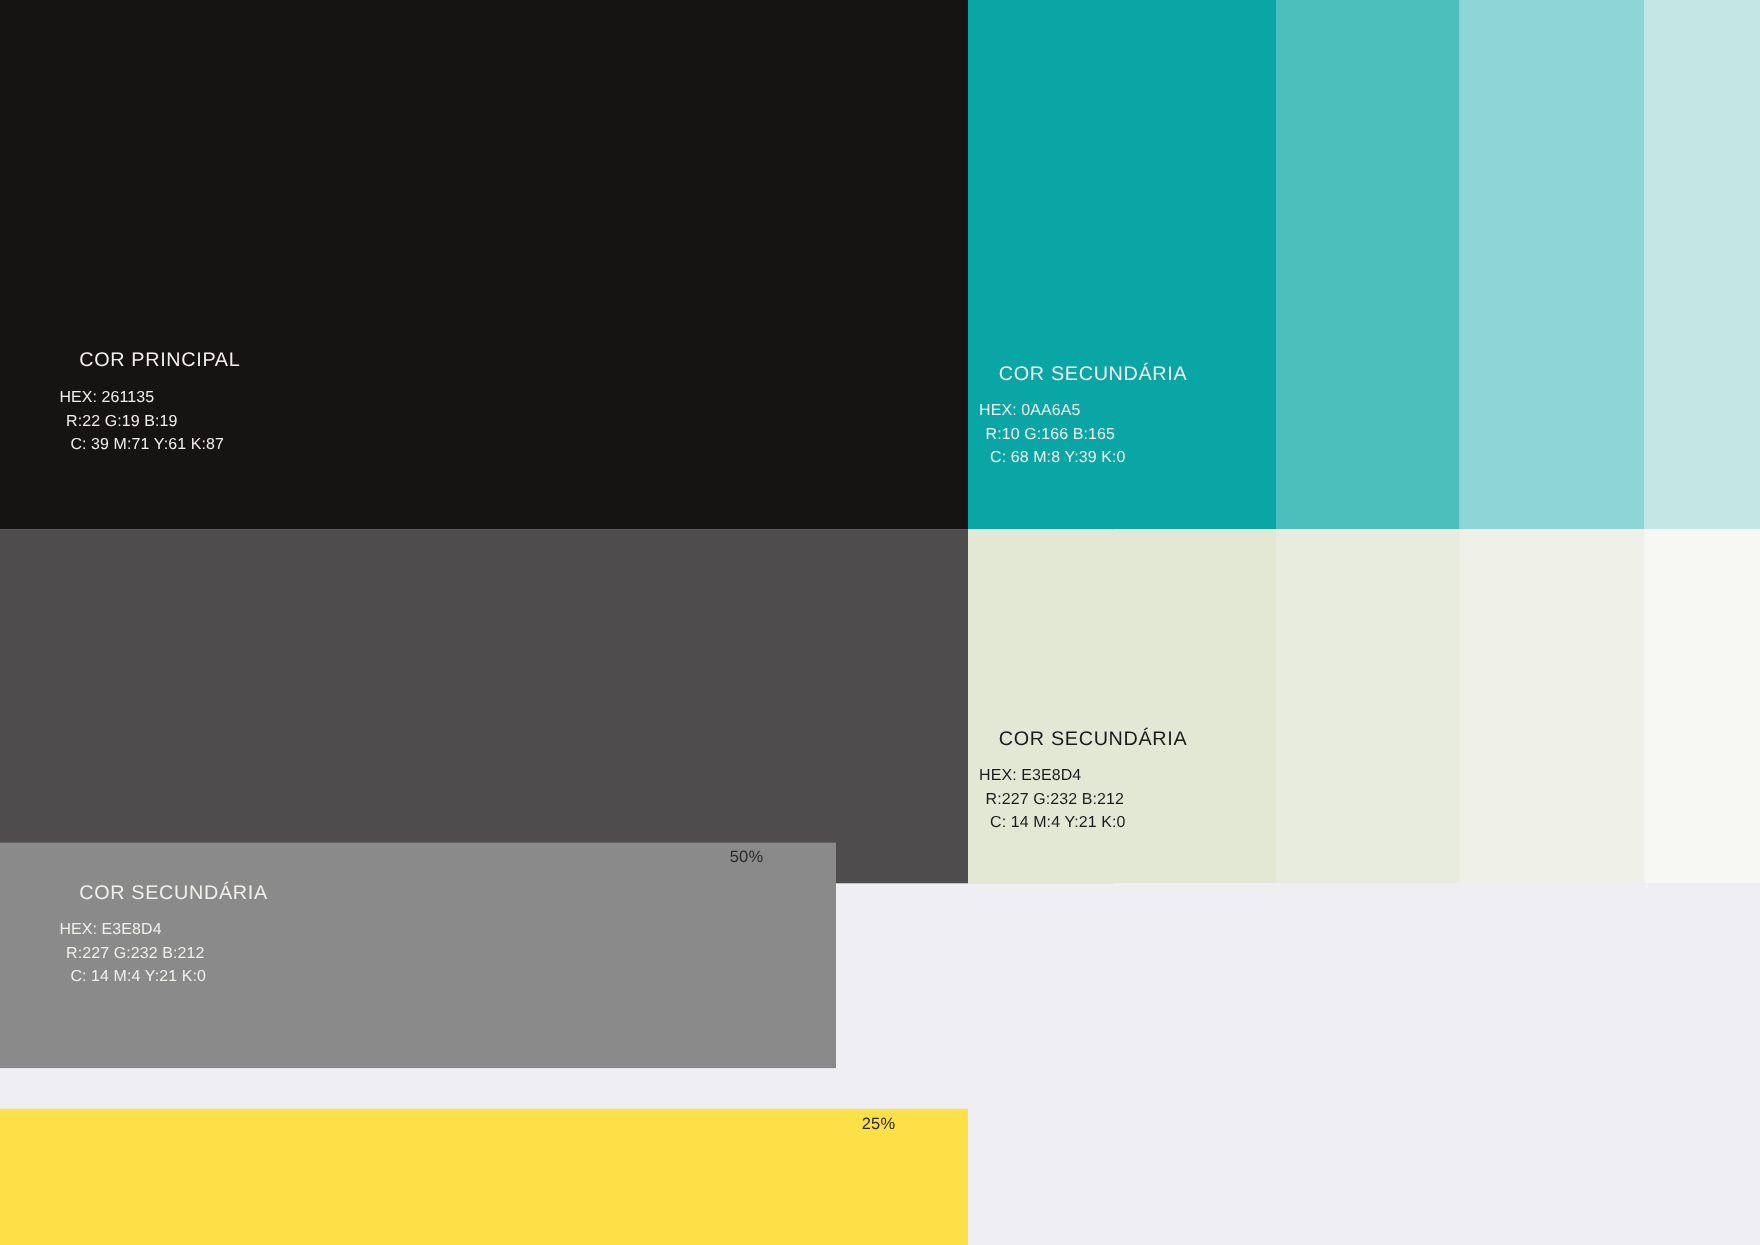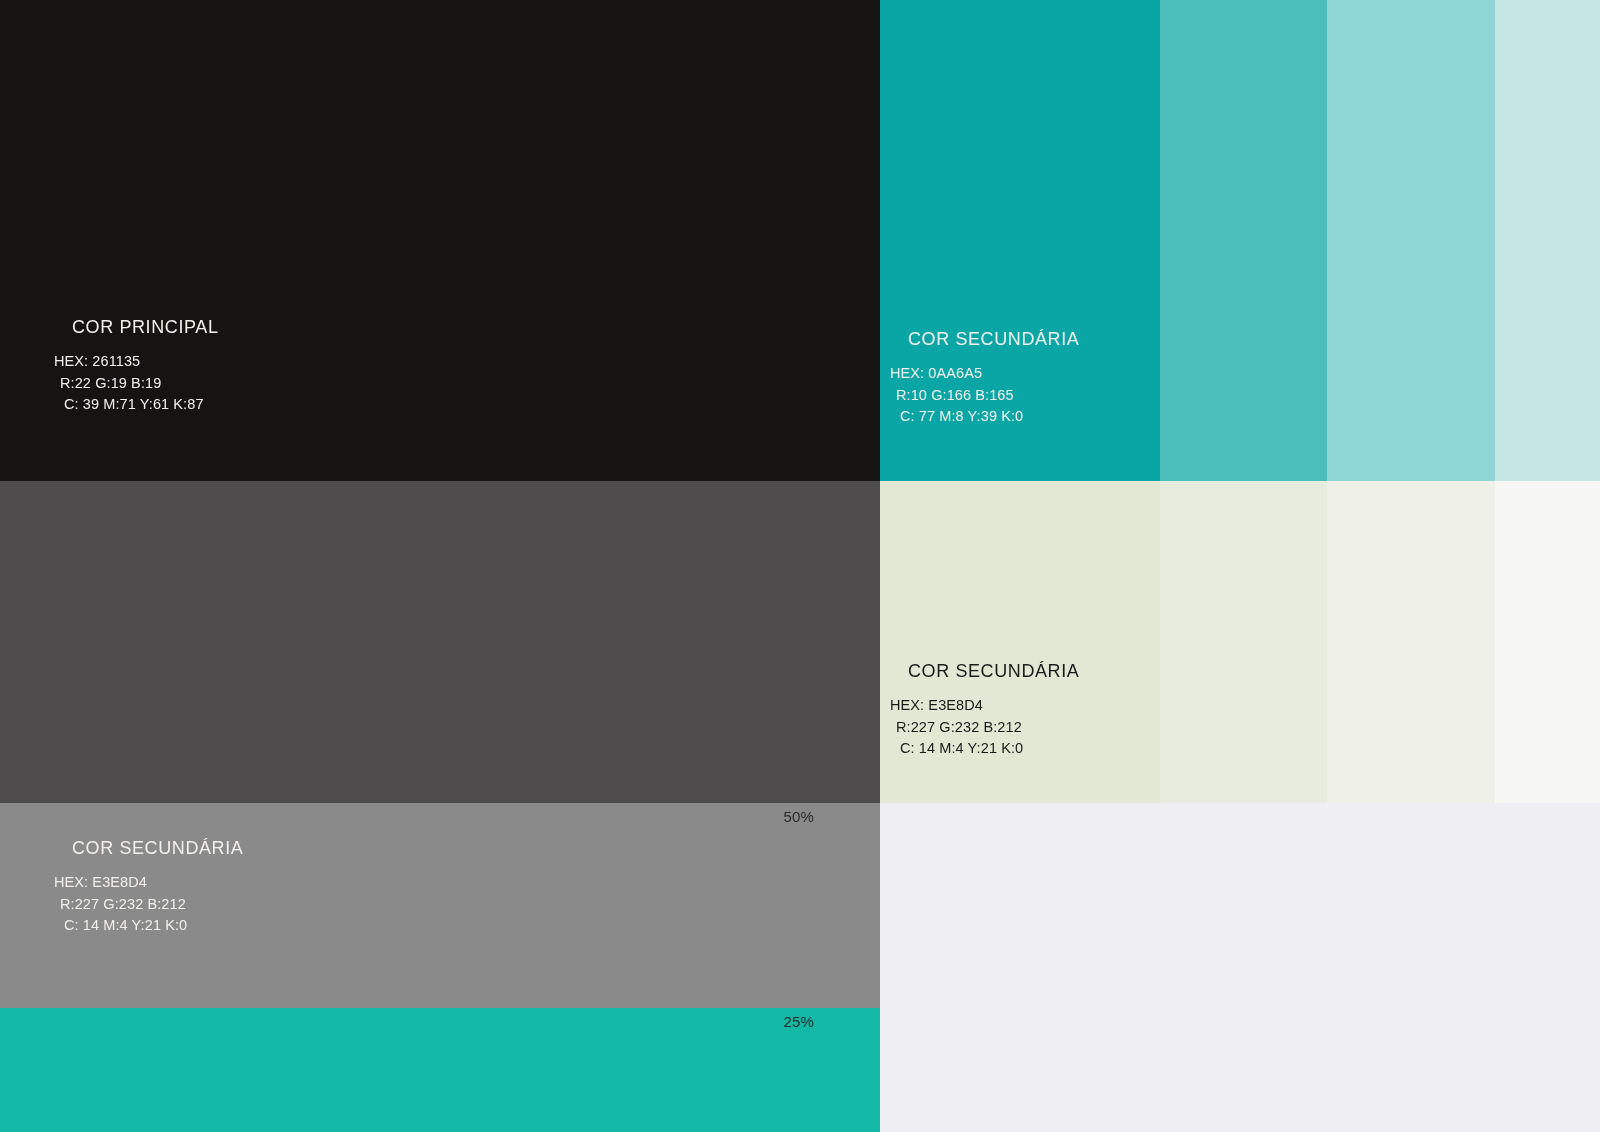--- a/index.html
+++ b/index.html
@@ -74,40 +74,40 @@
       <div class="spec">HEX: 261135</div>
       <div class="spec l2">R:22 G:19 B:19</div>
       <div class="spec l3">C: 39 M:71 Y:61 K:87</div>
     </div>
   </div>
 
   <div class="swatch" style="left:0; top:481px; width:1013px; height:322px; background:#4E4C4C;">
     <span class="pct" style="right:66px; top:43px; color:#d9d8d7;">75%</span>
   </div>
 
-  <div class="swatch" style="left:0; top:803px; width:880px; height:205px; background:#8A8A8A;">
+  <div class="swatch" style="left:0; top:766px; width:760px; height:205px; background:#8A8A8A;">
     <span class="pct" style="right:66px; top:5px; color:#2a2a2a;">50%</span>
     <div class="card on-dark" style="left:54px; top:36px;">
       <div class="title">COR SECUNDÁRIA</div>
       <div class="spec">HEX: E3E8D4</div>
       <div class="spec l2">R:227 G:232 B:212</div>
       <div class="spec l3">C: 14 M:4 Y:21 K:0</div>
     </div>
   </div>
 
-  <div class="swatch" style="left:0; top:1008px; width:880px; height:124px; background:#14b8a6;">
+  <div class="swatch" style="left:0; top:1008px; width:880px; height:124px; background:#fde047;">
     <span class="pct" style="right:66px; top:5px; color:#2a2a2a;">25%</span>
   </div>
 
   <div class="swatch" style="left:880px; top:0; width:280px; height:481px; background:#0AA6A5;">
     <div class="card on-dark" style="left:10px; top:330px; width:400px;">
       <div class="title">COR SECUNDÁRIA</div>
       <div class="spec">HEX: 0AA6A5</div>
       <div class="spec l2">R:10 G:166 B:165</div>
-      <div class="spec l3">C: 77 M:8 Y:39 K:0</div>
+      <div class="spec l3">C: 68 M:8 Y:39 K:0</div>
     </div>
   </div>
 
   <div class="swatch" style="left:1160px; top:0; width:167px; height:481px; background:#4CBFBD;"></div>
 
   <div class="swatch" style="left:1327px; top:0; width:168px; height:481px; background:#8ED6D5;"></div>
 
   <div class="swatch" style="left:1495px; top:0; width:105px; height:481px; background:#C4E7E6;"></div>
 
   <div class="swatch" style="left:880px; top:481px; width:280px; height:322px; background:#E3E8D4;">

